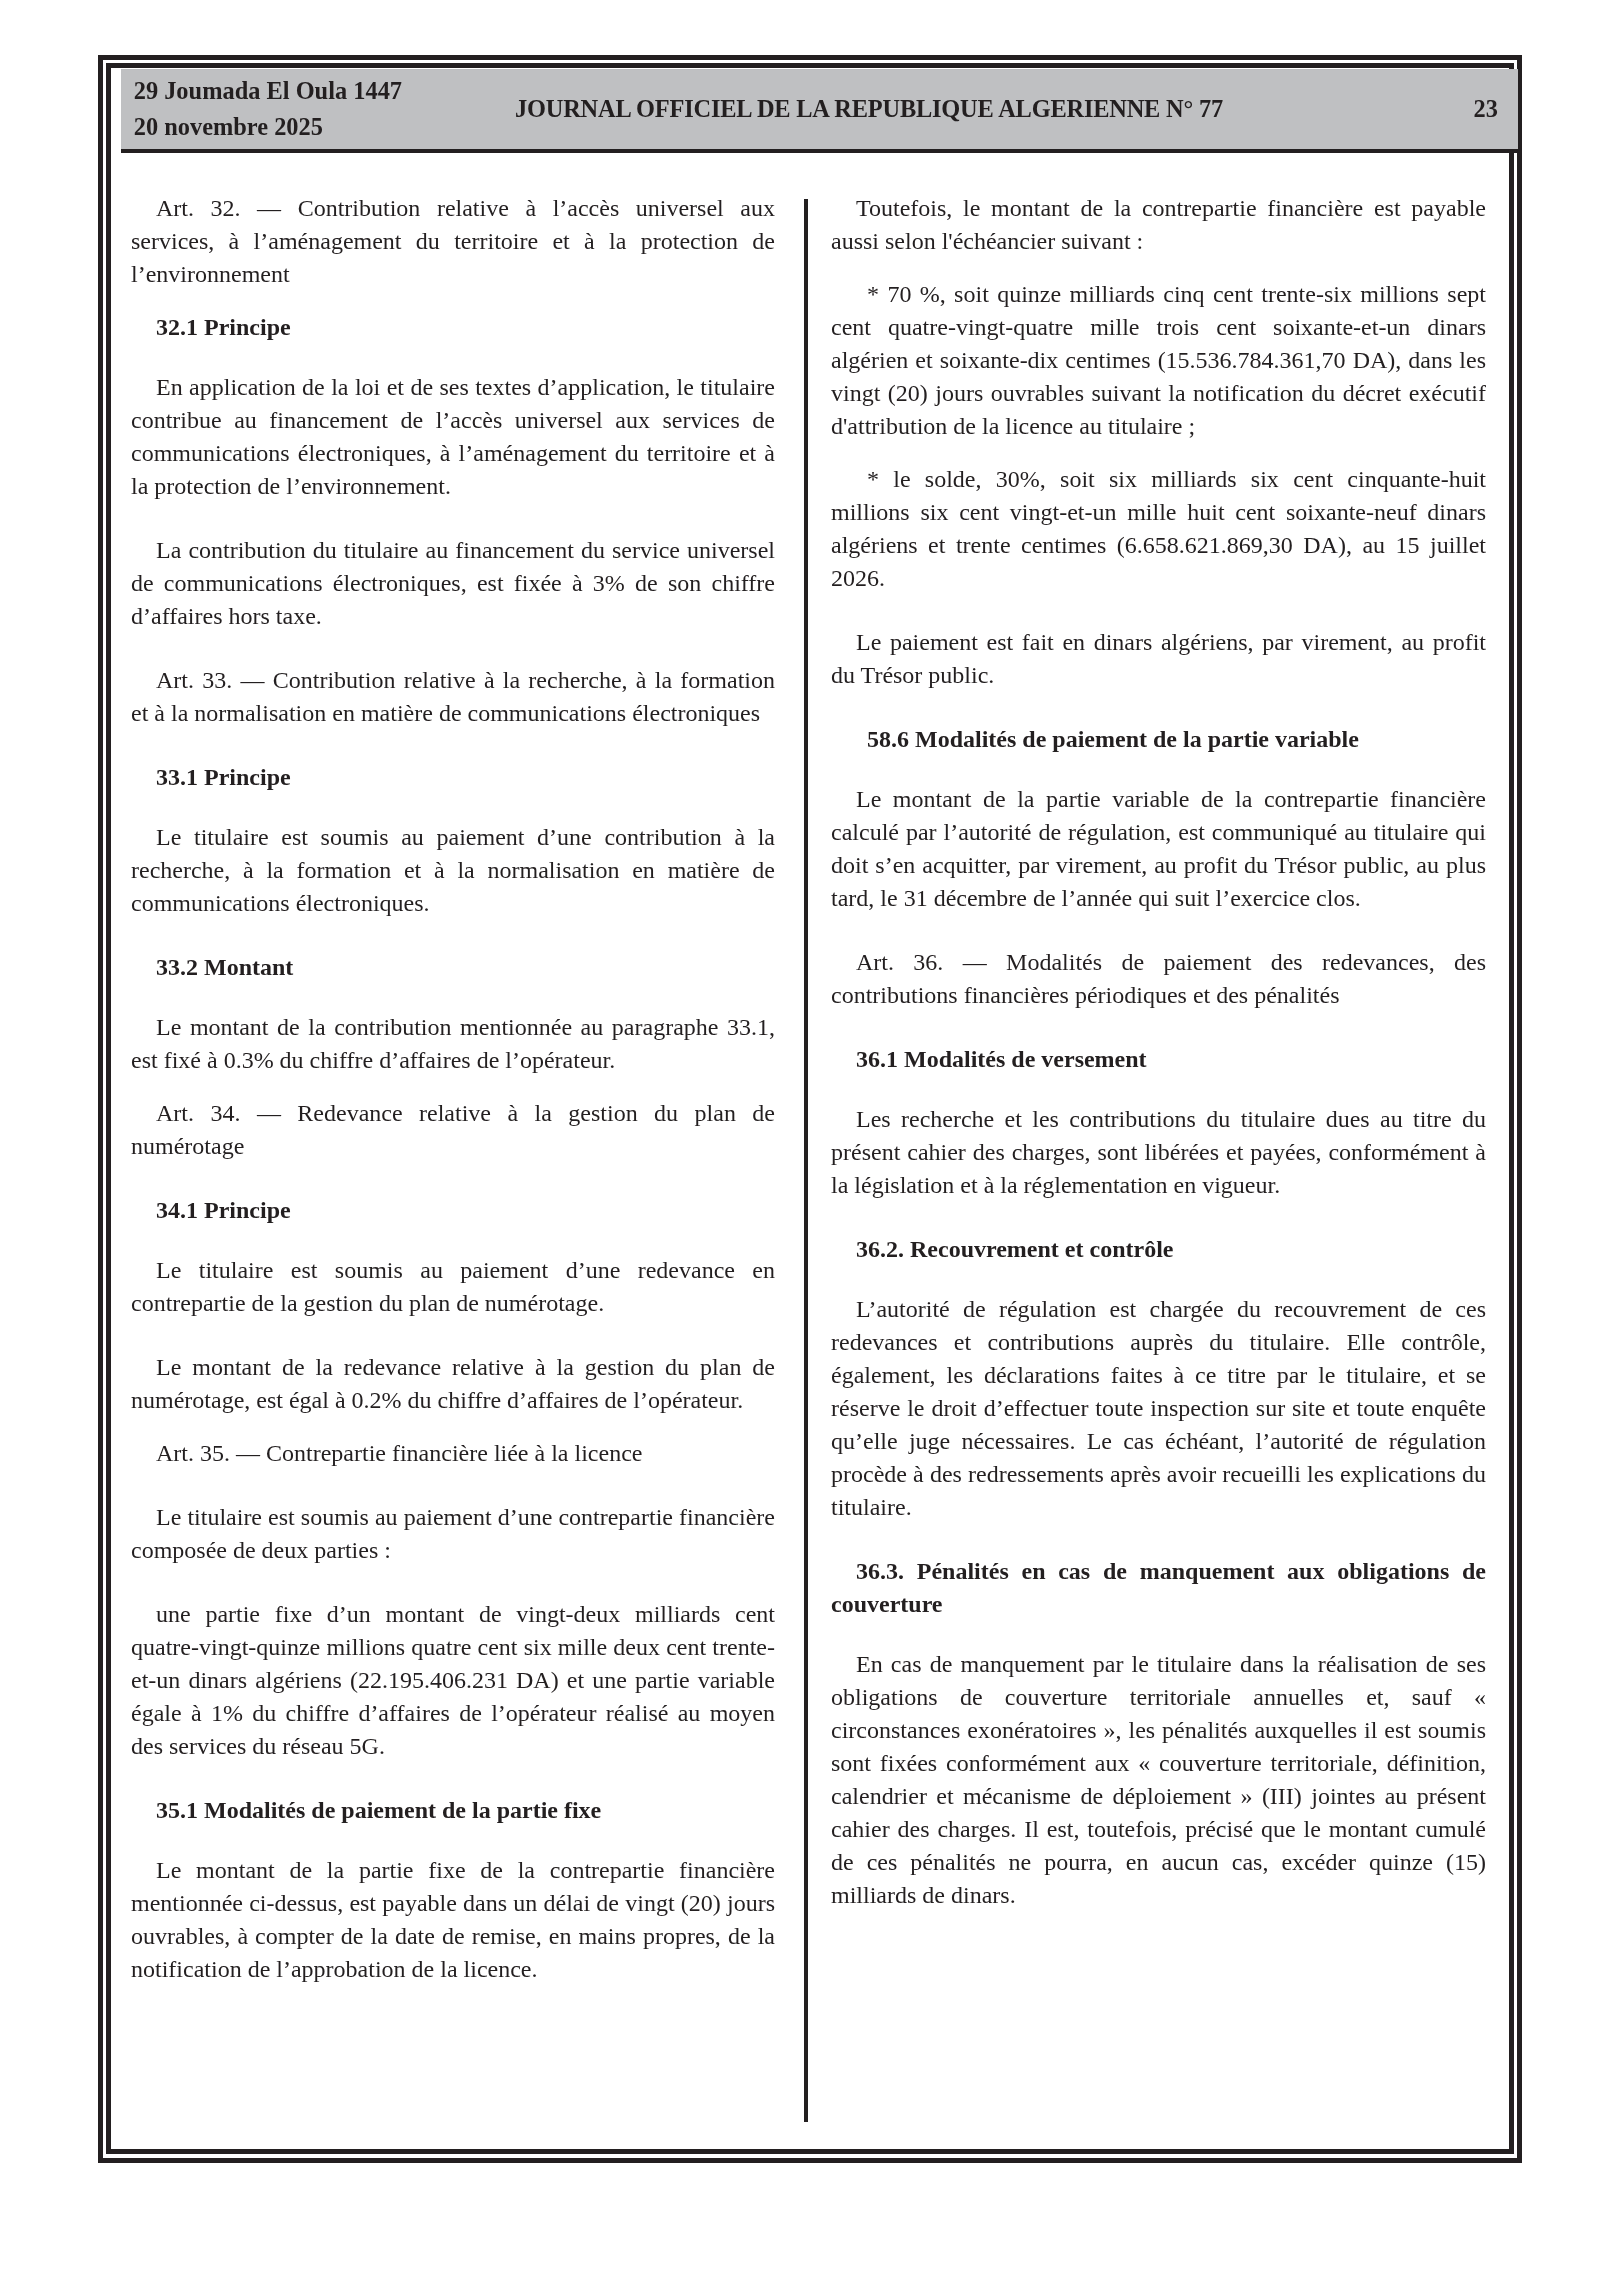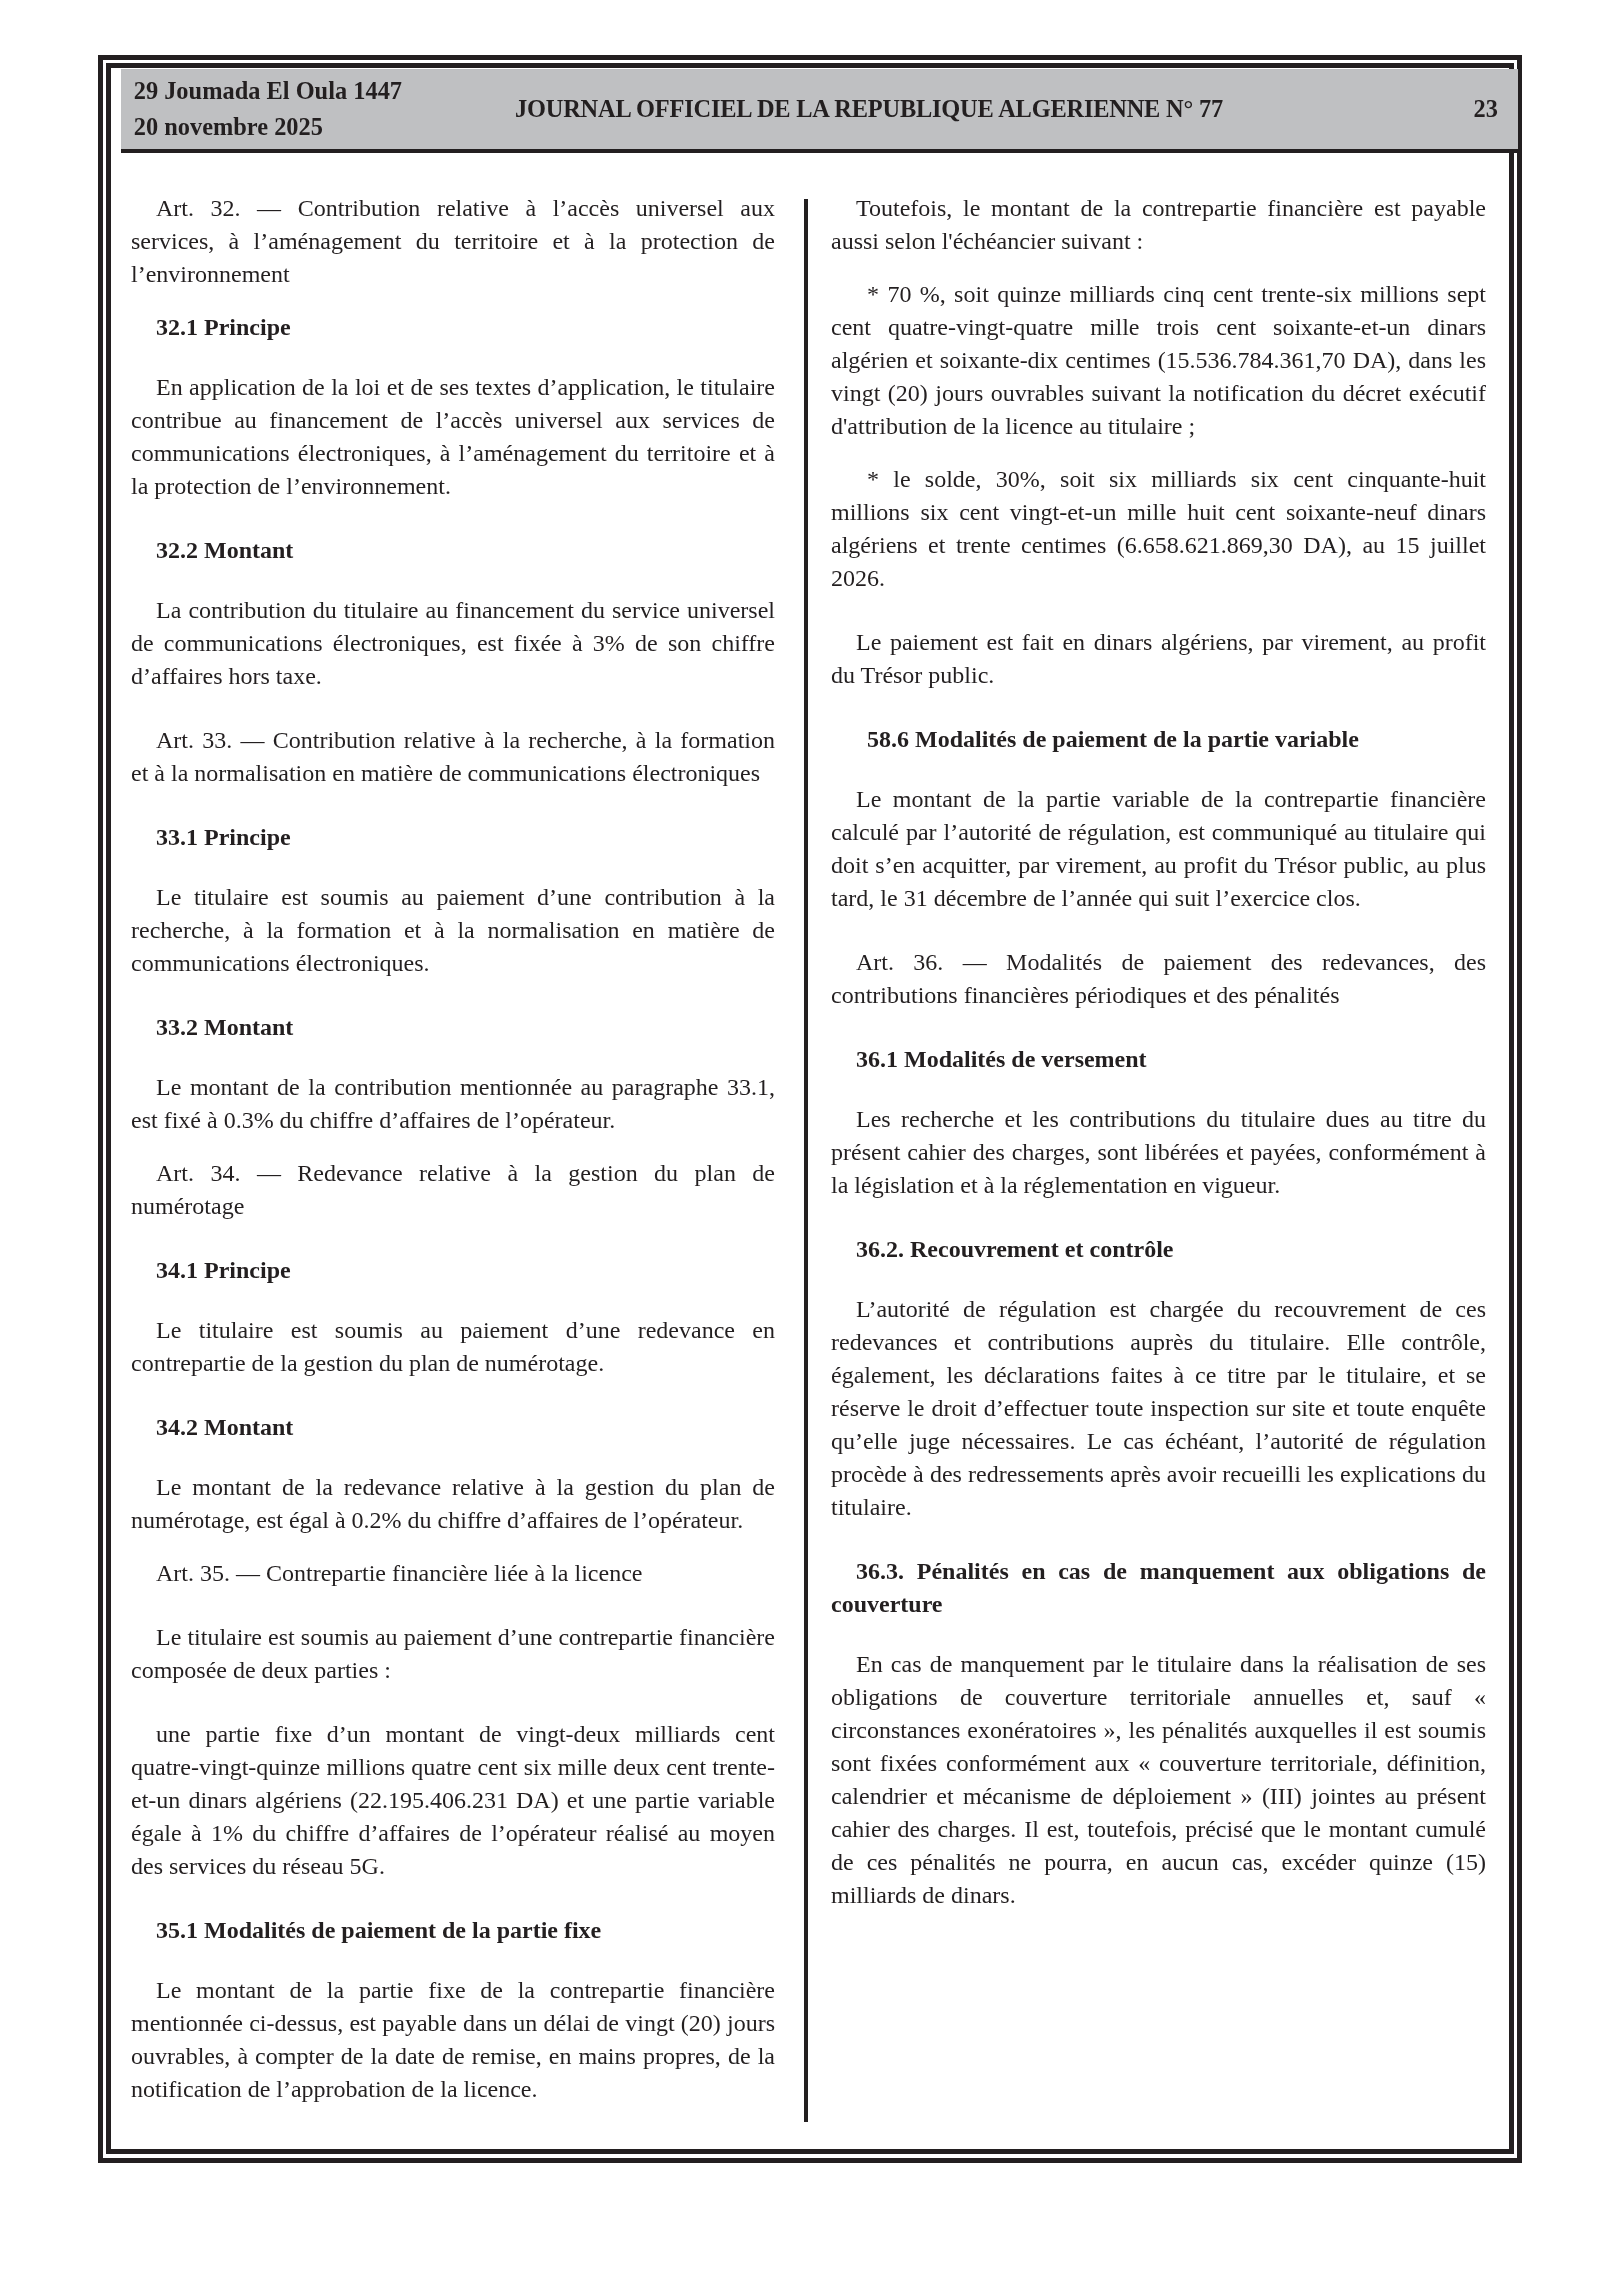--- a/index.html
+++ b/index.html
@@ -38,31 +38,29 @@
   <div class="title">JOURNAL OFFICIEL DE LA REPUBLIQUE ALGERIENNE N° 77</div>
   <div class="pageno">23</div>
 </div>
 
 <div class="divider"></div>
 
 <div class="col left">
   <p>Art. 32. — Contribution relative à l’accès universel aux services, à l’aménagement du territoire et à la protection de l’environnement</p>
   <p class="head">32.1 Principe</p>
   <p class="gap">En application de la loi et de ses textes d’application, le titulaire contribue au financement de l’accès universel aux services de communications électroniques, à l’aménagement du territoire et à la protection de l’environnement.</p>
-  <p class="head">32.2 Montant</p>
   <p class="gap">La contribution du titulaire au financement du service universel de communications électroniques, est fixée à 3% de son chiffre d’affaires hors taxe.</p>
   <p class="gap">Art. 33. — Contribution relative à la recherche, à la formation et à la normalisation en matière de communications électroniques</p>
   <p class="head">33.1 Principe</p>
   <p class="gap">Le titulaire est soumis au paiement d’une contribution à la recherche, à la formation et à la normalisation en matière de communications électroniques.</p>
   <p class="head">33.2 Montant</p>
   <p>Le montant de la contribution mentionnée au paragraphe 33.1, est fixé à 0.3% du chiffre d’affaires de l’opérateur.</p>
   <p class="gap">Art. 34. — Redevance relative à la gestion du plan de numérotage</p>
   <p class="head">34.1 Principe</p>
   <p class="gap">Le titulaire est soumis au paiement d’une redevance en contrepartie de la gestion du plan de numérotage.</p>
-  <p class="head">34.2 Montant</p>
   <p>Le montant de la redevance relative à la gestion du plan de numérotage, est égal à 0.2% du chiffre d’affaires de l’opérateur.</p>
   <p class="gap">Art. 35. — Contrepartie financière liée à la licence</p>
   <p class="gap">Le titulaire est soumis au paiement d’une contrepartie financière composée de deux parties :</p>
   <p class="gap">une partie fixe d’un montant de vingt-deux milliards cent quatre-vingt-quinze millions quatre cent six mille deux cent trente-et-un dinars algériens (22.195.406.231 DA) et une partie variable égale à 1% du chiffre d’affaires de l’opérateur réalisé au moyen des services du réseau 5G.</p>
   <p class="head">35.1 Modalités de paiement de la partie fixe</p>
   <p>Le montant de la partie fixe de la contrepartie financière mentionnée ci-dessus, est payable dans un délai de vingt (20) jours ouvrables, à compter de la date de remise, en mains propres, de la notification de l’approbation de la licence.</p>
 </div>
 
 <div class="col right">
   <p>Toutefois, le montant de la contrepartie financière est payable aussi selon l'échéancier suivant :</p>

